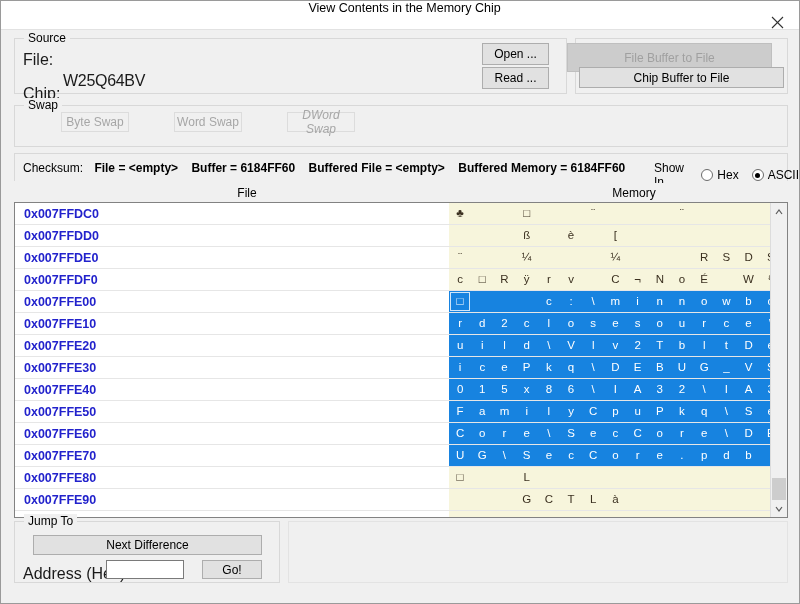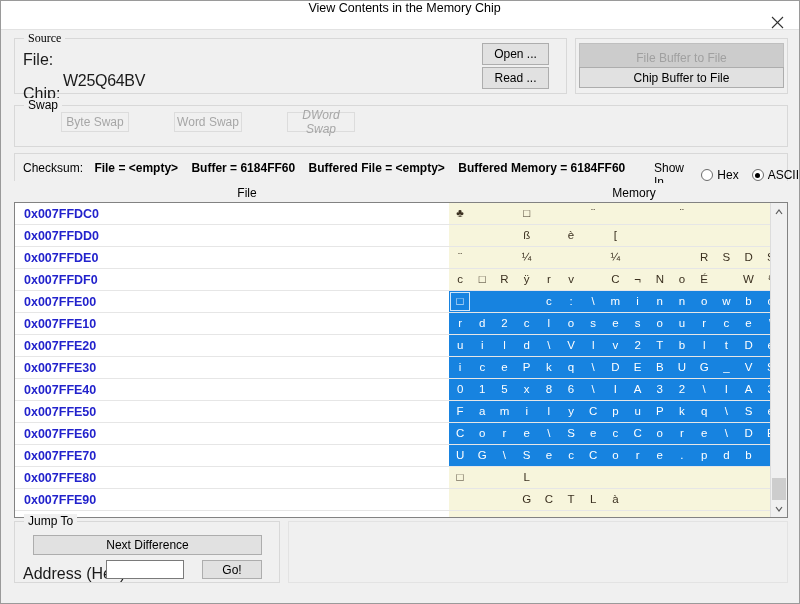--- a/index.html
+++ b/index.html
@@ -188,33 +188,33 @@
   <div class="titlebar">
     <span class="title-text">View Contents in the Memory Chip</span>
     <div class="close-btn">
       <svg width="13" height="13" viewBox="0 0 13 13">
         <line x1="1" y1="1" x2="12" y2="12" stroke="#333" stroke-width="1.1"></line>
         <line x1="12" y1="1" x2="1" y2="12" stroke="#333" stroke-width="1.1"></line>
       </svg>
     </div>
   </div>
 
-  <div class="groupbox" style="left:13px; top:37px; width:553px; height:56px;font-family:Liberation Serif, serif;">
+  <div class="groupbox" style="left:13px; top:37px; width:553px; height:56px;">
     <span class="group-legend">Source</span>
   </div>
   <span class="lbl" style="left:22px; top:50px;">File:</span>
   <span class="lbl" style="left:62px; top:50px;"></span>
   <span class="lbl" style="left:22px; top:84px;">Chip:</span>
   <span class="lbl" style="left:62px; top:71px; letter-spacing:-0.3px;">W25Q64BV</span>
 
   <button class="btn" style="left:481px; top:42px; width:67px; height:22px;">Open ...</button>
   <button class="btn" style="left:481px; top:66px; width:67px; height:22px;">Read ...</button>
 
   <div class="groupbox" style="left:574px; top:37px; width:213px; height:56px;"></div>
-  <button class="btn disabled" style="left:578px; top:42px; width:205px; height:29px;">File Buffer to File</button>
+  <button class="btn disabled" style="left:566px; top:42px; width:205px; height:29px;">File Buffer to File</button>
   <button class="btn" style="left:578px; top:66px; width:205px; height:21px;">Chip Buffer to File</button>
 
   <div class="groupbox" style="left:13px; top:104px; width:774px; height:42px;">
     <span class="group-legend">Swap</span>
   </div>
   <button class="btn flat-disabled" style="left:60px; top:111px; width:68px; height:20px;">Byte Swap</button>
   <button class="btn flat-disabled" style="left:173px; top:111px; width:68px; height:20px;">Word Swap</button>
   <button class="btn flat-disabled" style="left:286px; top:111px; width:68px; height:20px;font-style:italic;">DWord Swap</button>
 
   <div class="groupbox" style="left:13px; top:152px; width:774px; height:28px; border-bottom:none;"></div>

